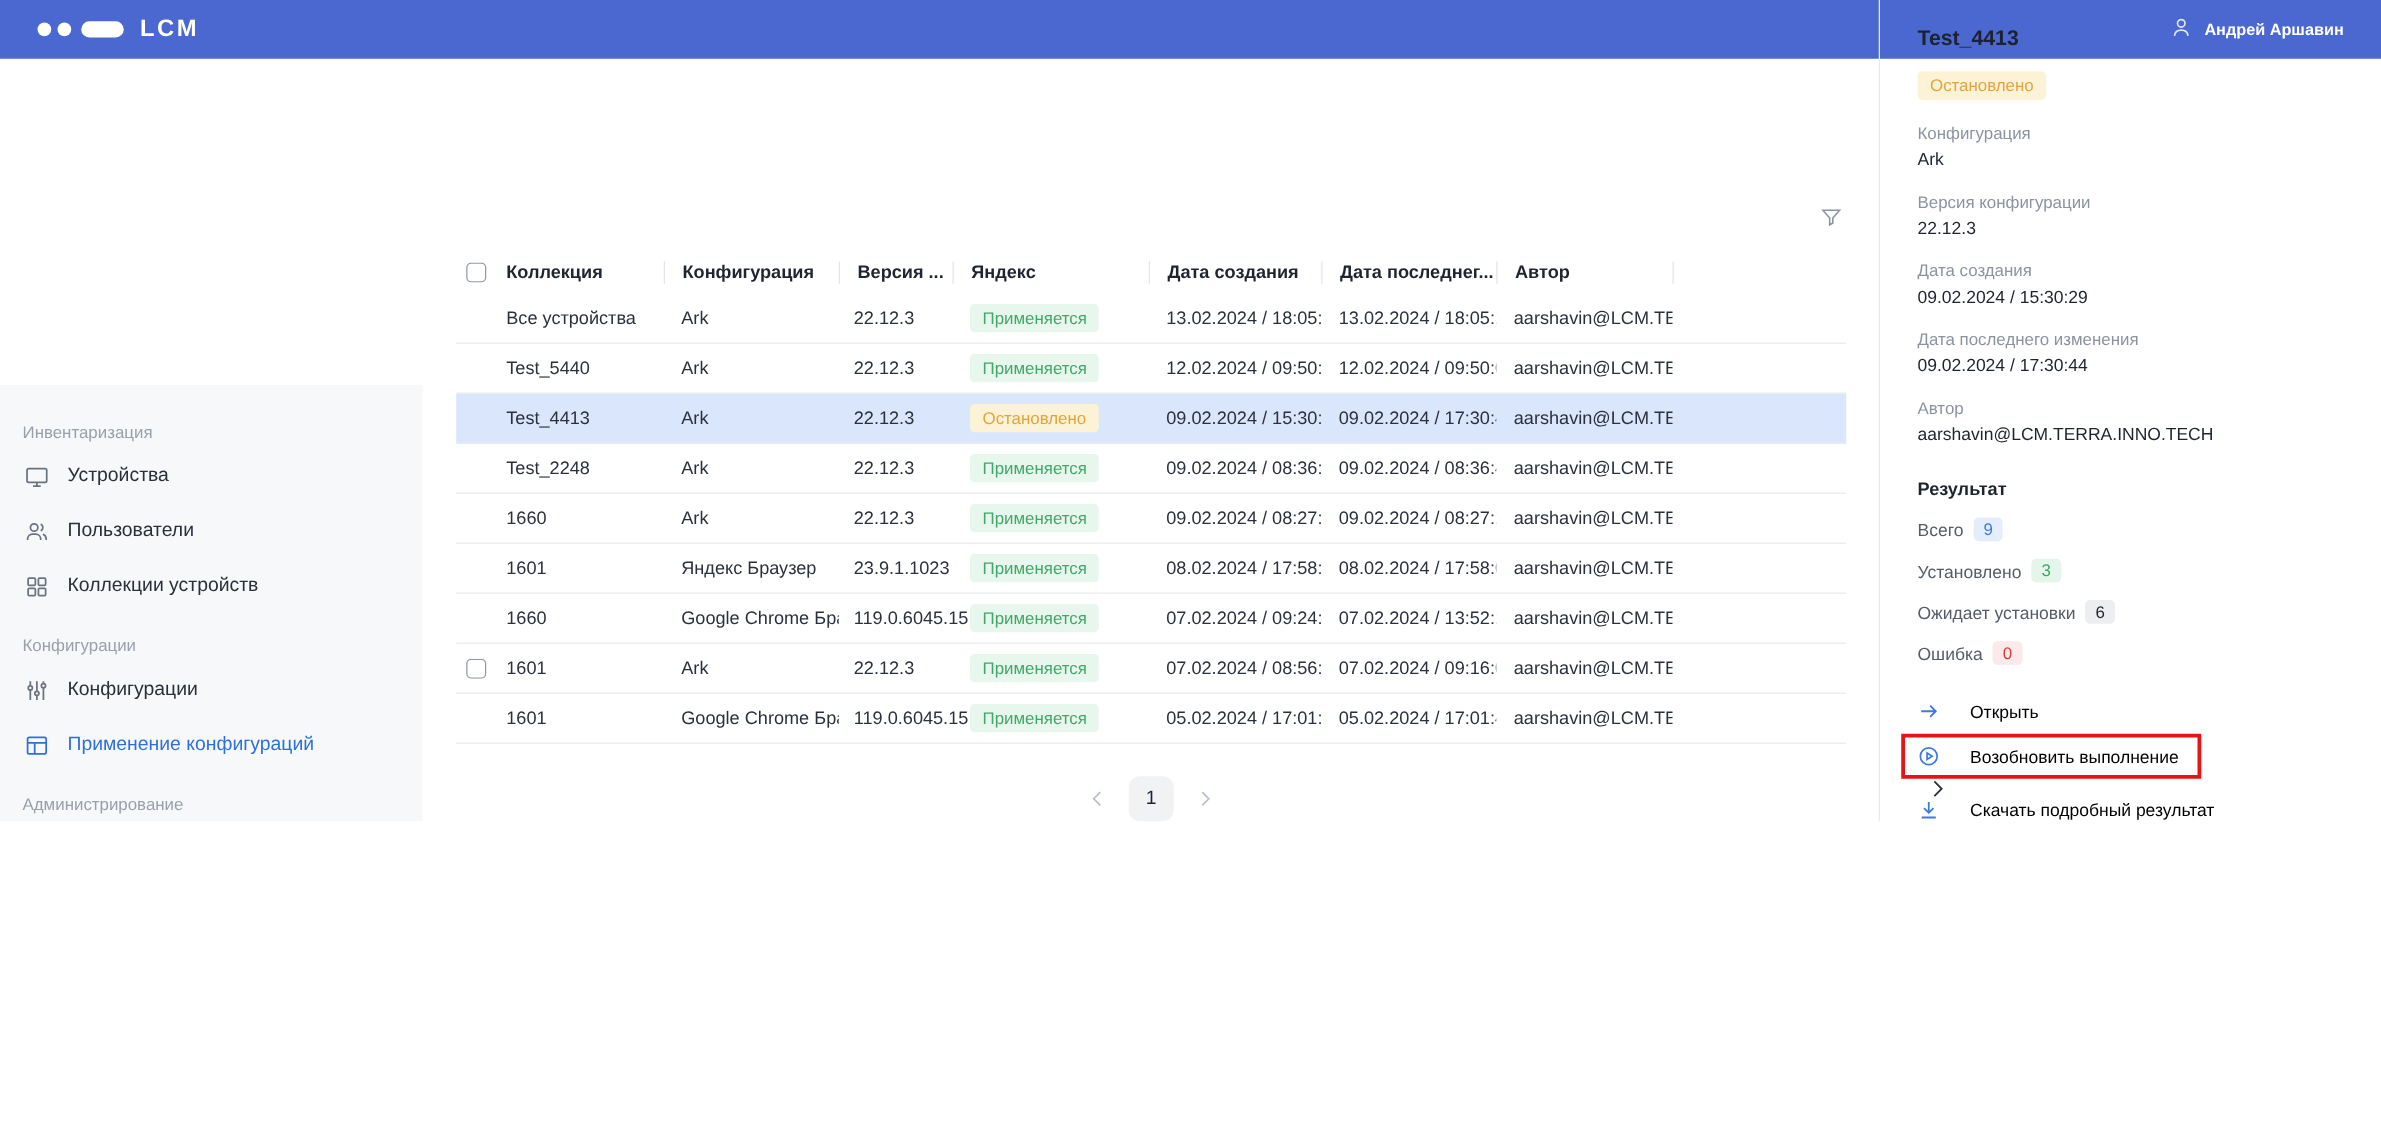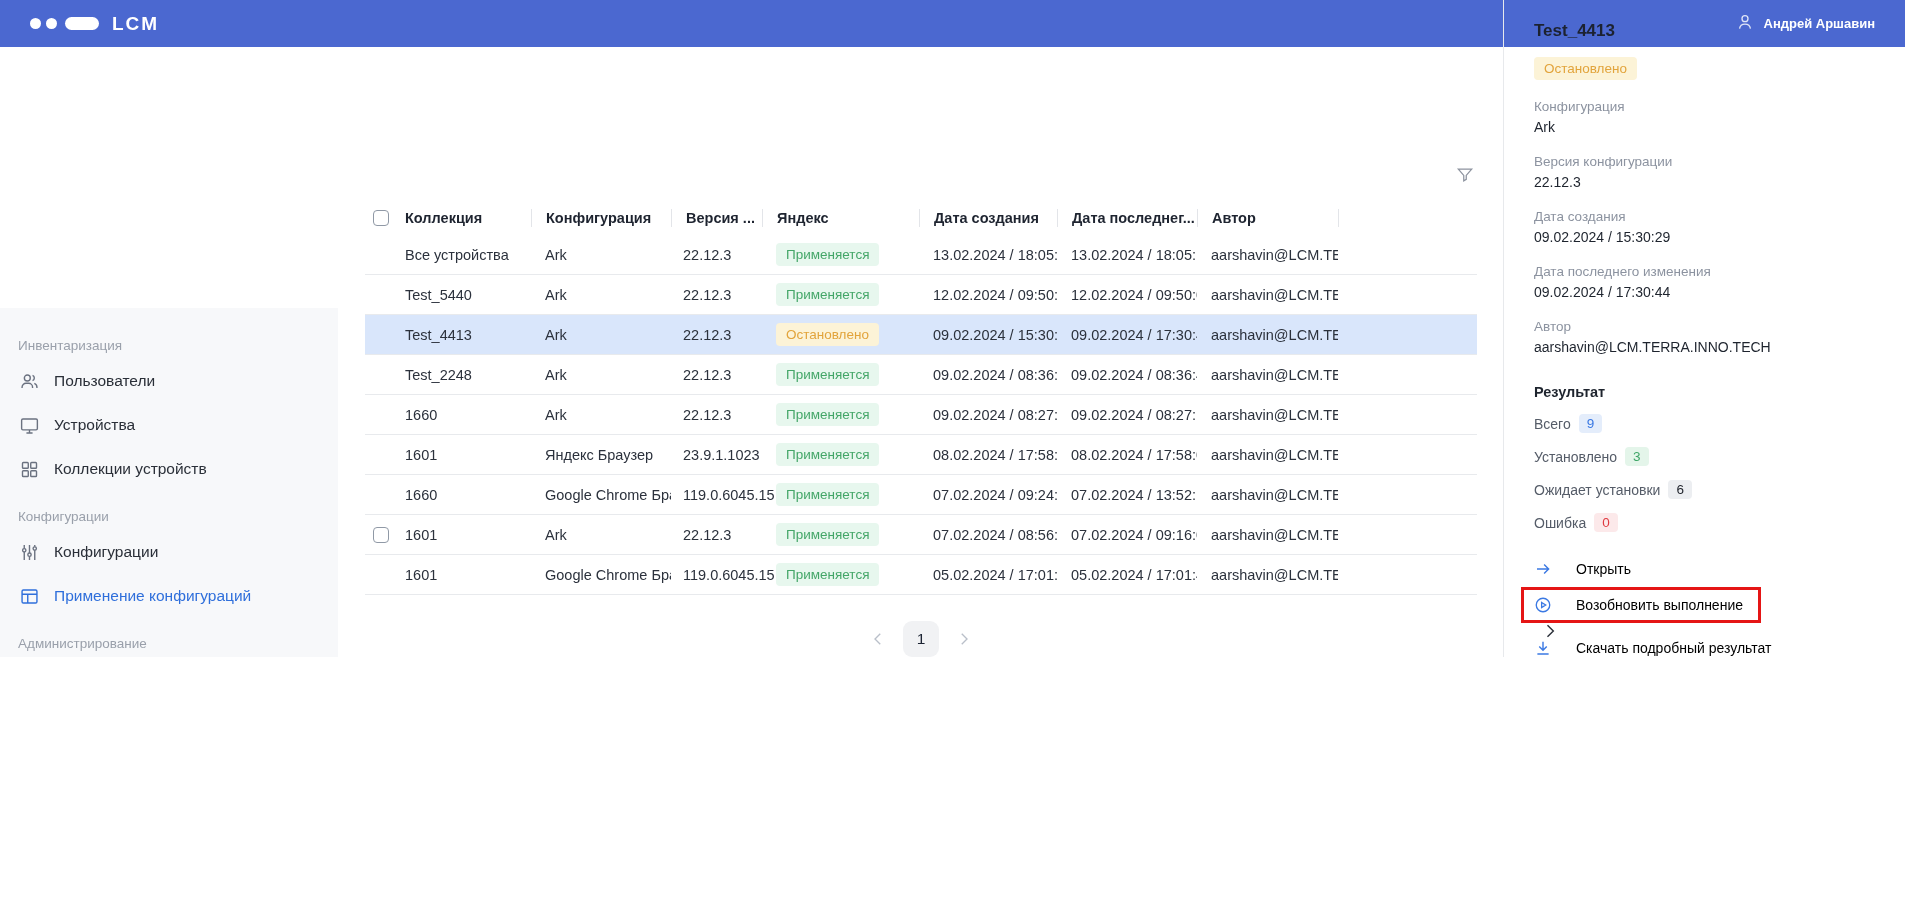--- a/index.html
+++ b/index.html
@@ -101,35 +101,35 @@
       <span>Андрей Аршавин</span>
     </div>
   </header>
 
   <div class="body">
     <nav class="sidebar" id="sidebar">
         <div class="side-section-label">Инвентаризация</div>
         <div class="side-item">
           <span class="side-icon">
             <svg width="21" height="21" viewBox="0 0 24 24" fill="none" stroke-width="1.6">
+              <rect x="3" y="4.5" width="18" height="12.5" rx="1.5"></rect>
+              <path d="M8.5 20.5h7M12 17v3.5"></path>
+            </svg>
+          </span>
+          <span class="side-label">Устройства</span>
+        </div>
+        <div class="side-item">
+          <span class="side-icon">
+            <svg width="21" height="21" viewBox="0 0 24 24" fill="none" stroke-width="1.6">
               <circle cx="9.5" cy="8" r="3.4"></circle>
               <path d="M3.5 19.5v-1a4.5 4.5 0 0 1 4.5-4.5h3a4.5 4.5 0 0 1 4.5 4.5v1"></path>
               <path d="M15.5 4.9a3.4 3.4 0 0 1 0 6.2M17.5 14.2a4.5 4.5 0 0 1 3 4.3v1"></path>
             </svg>
           </span>
           <span class="side-label">Пользователи</span>
-        </div>
-        <div class="side-item">
-          <span class="side-icon">
-            <svg width="21" height="21" viewBox="0 0 24 24" fill="none" stroke-width="1.6">
-              <rect x="3" y="4.5" width="18" height="12.5" rx="1.5"></rect>
-              <path d="M8.5 20.5h7M12 17v3.5"></path>
-            </svg>
-          </span>
-          <span class="side-label">Устройства</span>
         </div>
         <div class="side-item">
           <span class="side-icon">
             <svg width="21" height="21" viewBox="0 0 24 24" fill="none" stroke-width="1.6">
               <rect x="4" y="4" width="6.6" height="6.6" rx="1"></rect>
               <rect x="13.4" y="4" width="6.6" height="6.6" rx="1"></rect>
               <rect x="4" y="13.4" width="6.6" height="6.6" rx="1"></rect>
               <rect x="13.4" y="13.4" width="6.6" height="6.6" rx="1"></rect>
             </svg>
           </span>

